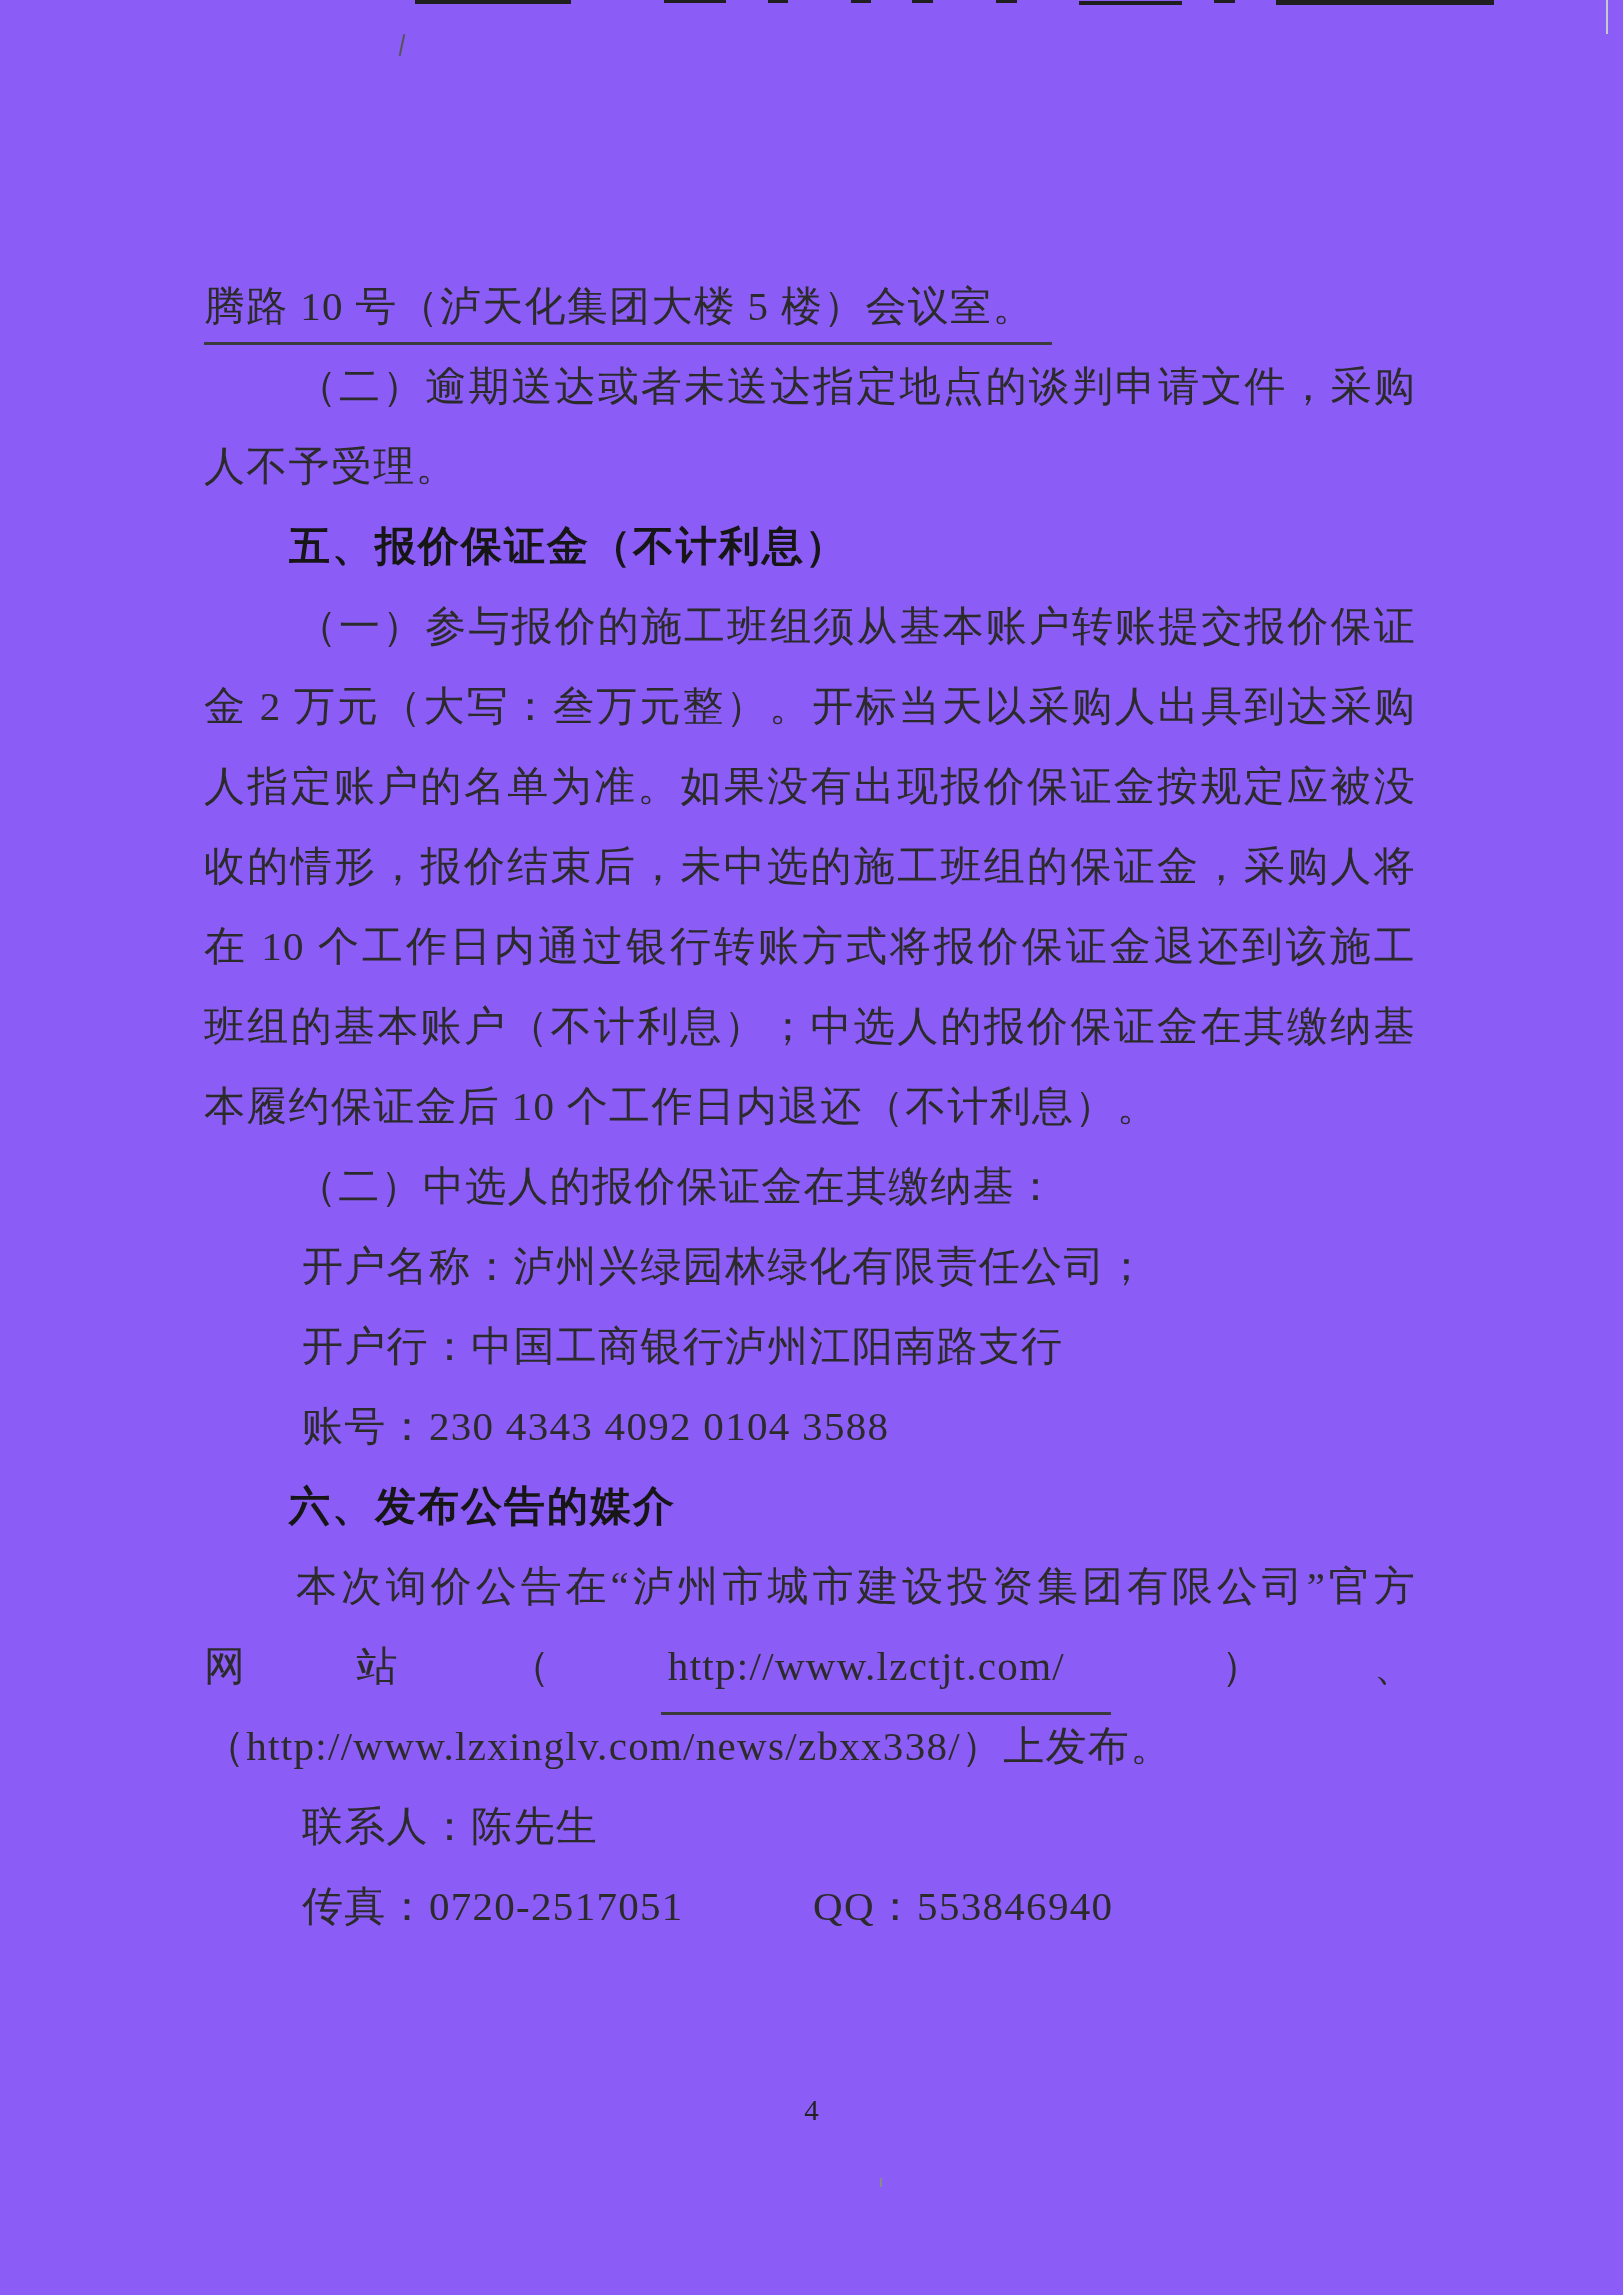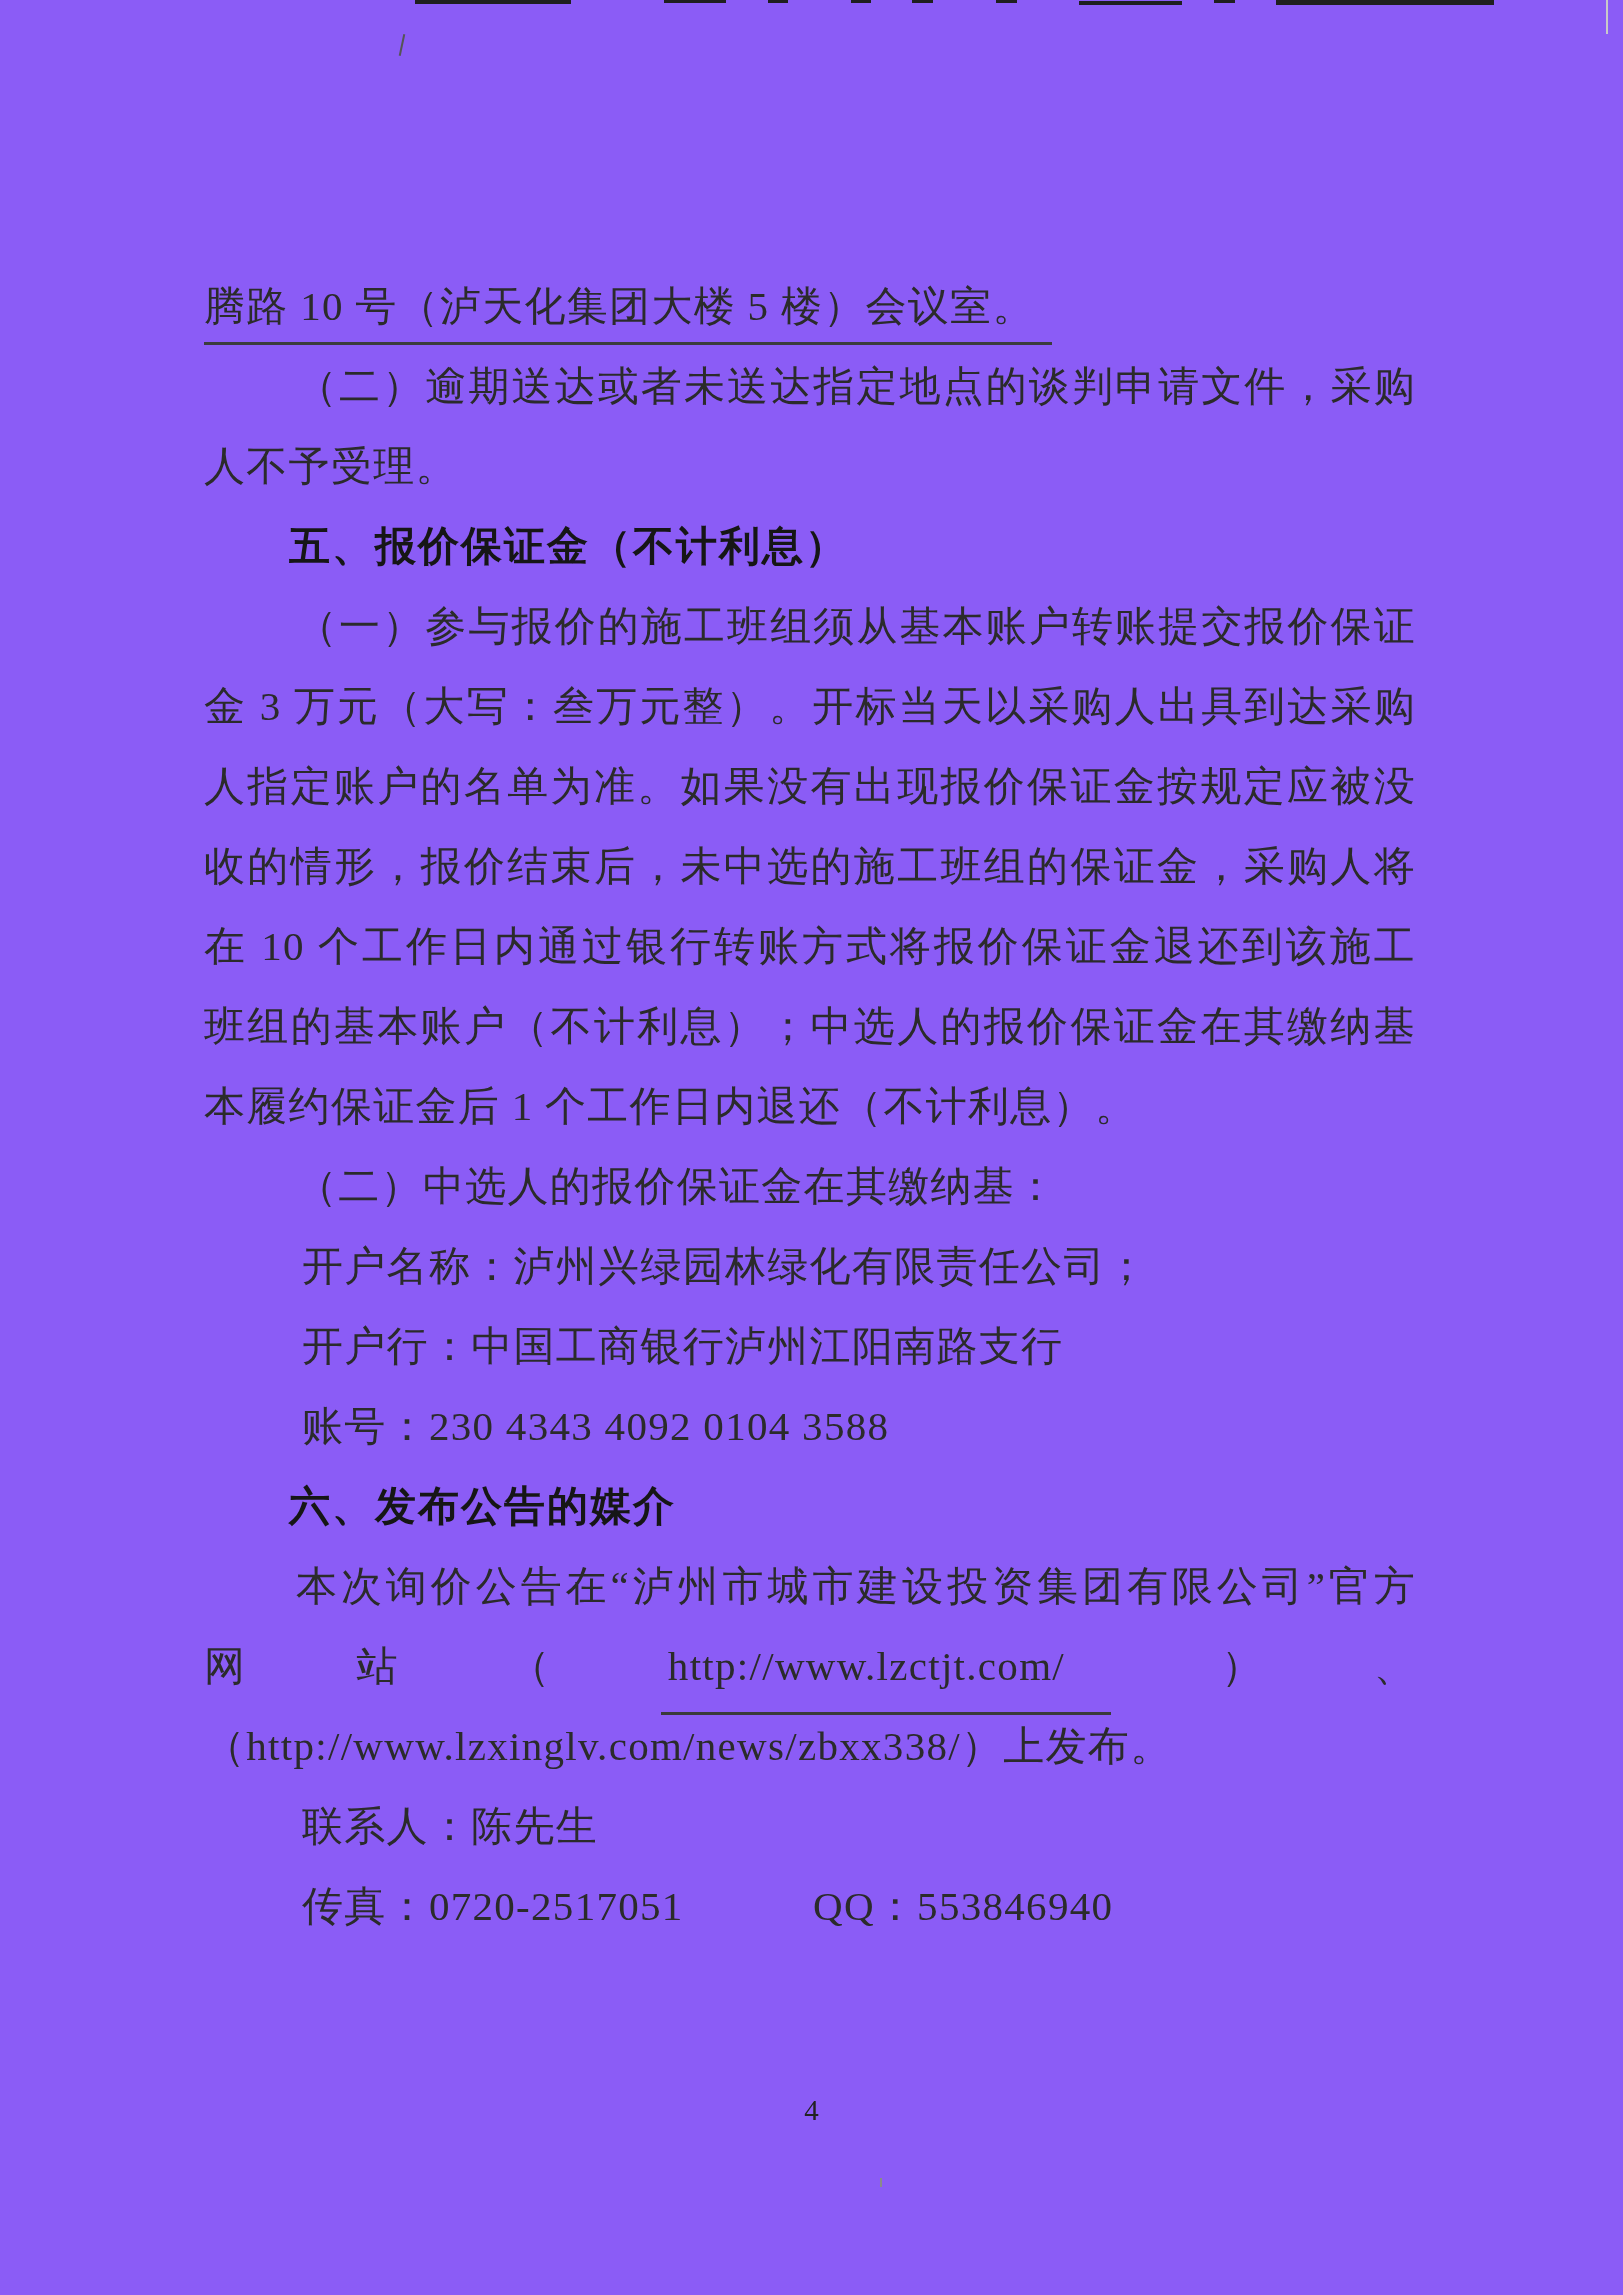--- a/index.html
+++ b/index.html
@@ -69,26 +69,26 @@
   <div class="doc">
 
     <div class="tline"><span class="uline">腾路 10 号（泸天化集团大楼 5 楼）会议室。</span></div>
 
     <div class="tline fill ind">（二）逾期送达或者未送达指定地点的谈判申请文件，采购</div>
     <div class="tline">人不予受理。</div>
 
     <div class="tline head" style="text-indent:85px;">五、报价保证金（不计利息）</div>
 
     <div class="tline fill ind">（一）参与报价的施工班组须从基本账户转账提交报价保证</div>
-    <div class="tline fill">金 3 万元（大写：叁万元整）。开标当天以采购人出具到达采购</div>
+    <div class="tline fill">金 2 万元（大写：叁万元整）。开标当天以采购人出具到达采购</div>
     <div class="tline fill">人指定账户的名单为准。如果没有出现报价保证金按规定应被没</div>
     <div class="tline fill">收的情形，报价结束后，未中选的施工班组的保证金，采购人将</div>
     <div class="tline fill">在 10 个工作日内通过银行转账方式将报价保证金退还到该施工</div>
     <div class="tline fill">班组的基本账户（不计利息）；中选人的报价保证金在其缴纳基</div>
-    <div class="tline">本履约保证金后 1 个工作日内退还（不计利息）。</div>
+    <div class="tline">本履约保证金后 10 个工作日内退还（不计利息）。</div>
 
     <div class="tline ind">（二）中选人的报价保证金在其缴纳基：</div>
     <div class="tline ind-lg">开户名称：泸州兴绿园林绿化有限责任公司；</div>
     <div class="tline ind-lg">开户行：中国工商银行泸州江阳南路支行</div>
     <div class="tline ind-lg">账号：230 4343 4092 0104 3588</div>
 
     <div class="tline head" style="text-indent:85px;">六、发布公告的媒介</div>
 
     <div class="tline fill ind">本次询价公告在“泸州市城市建设投资集团有限公司”官方</div>
 

